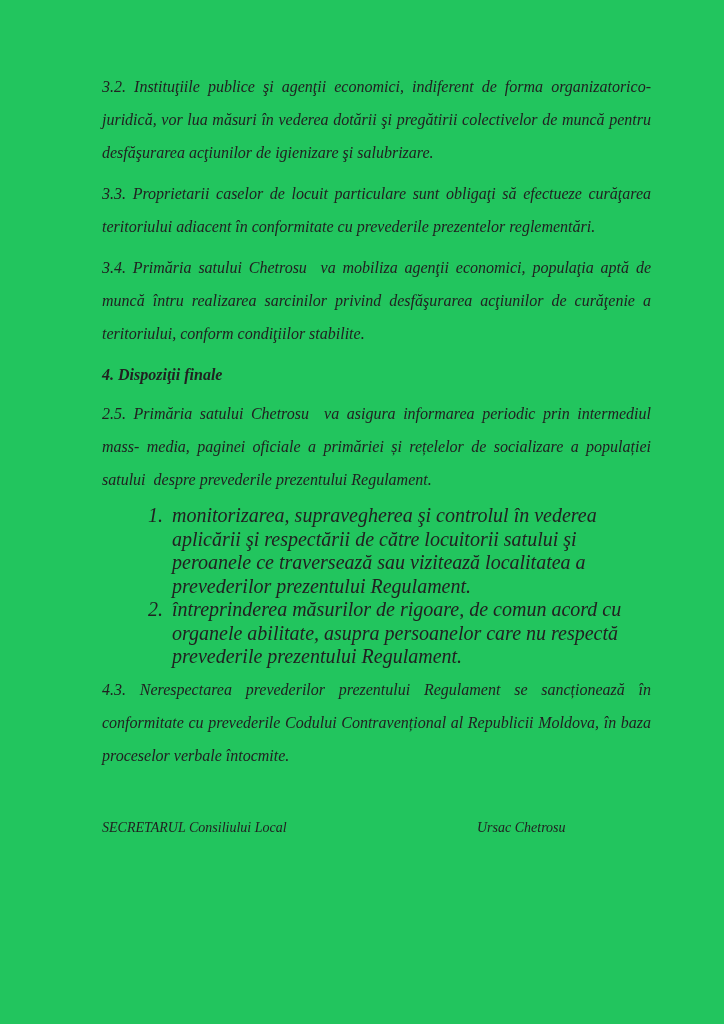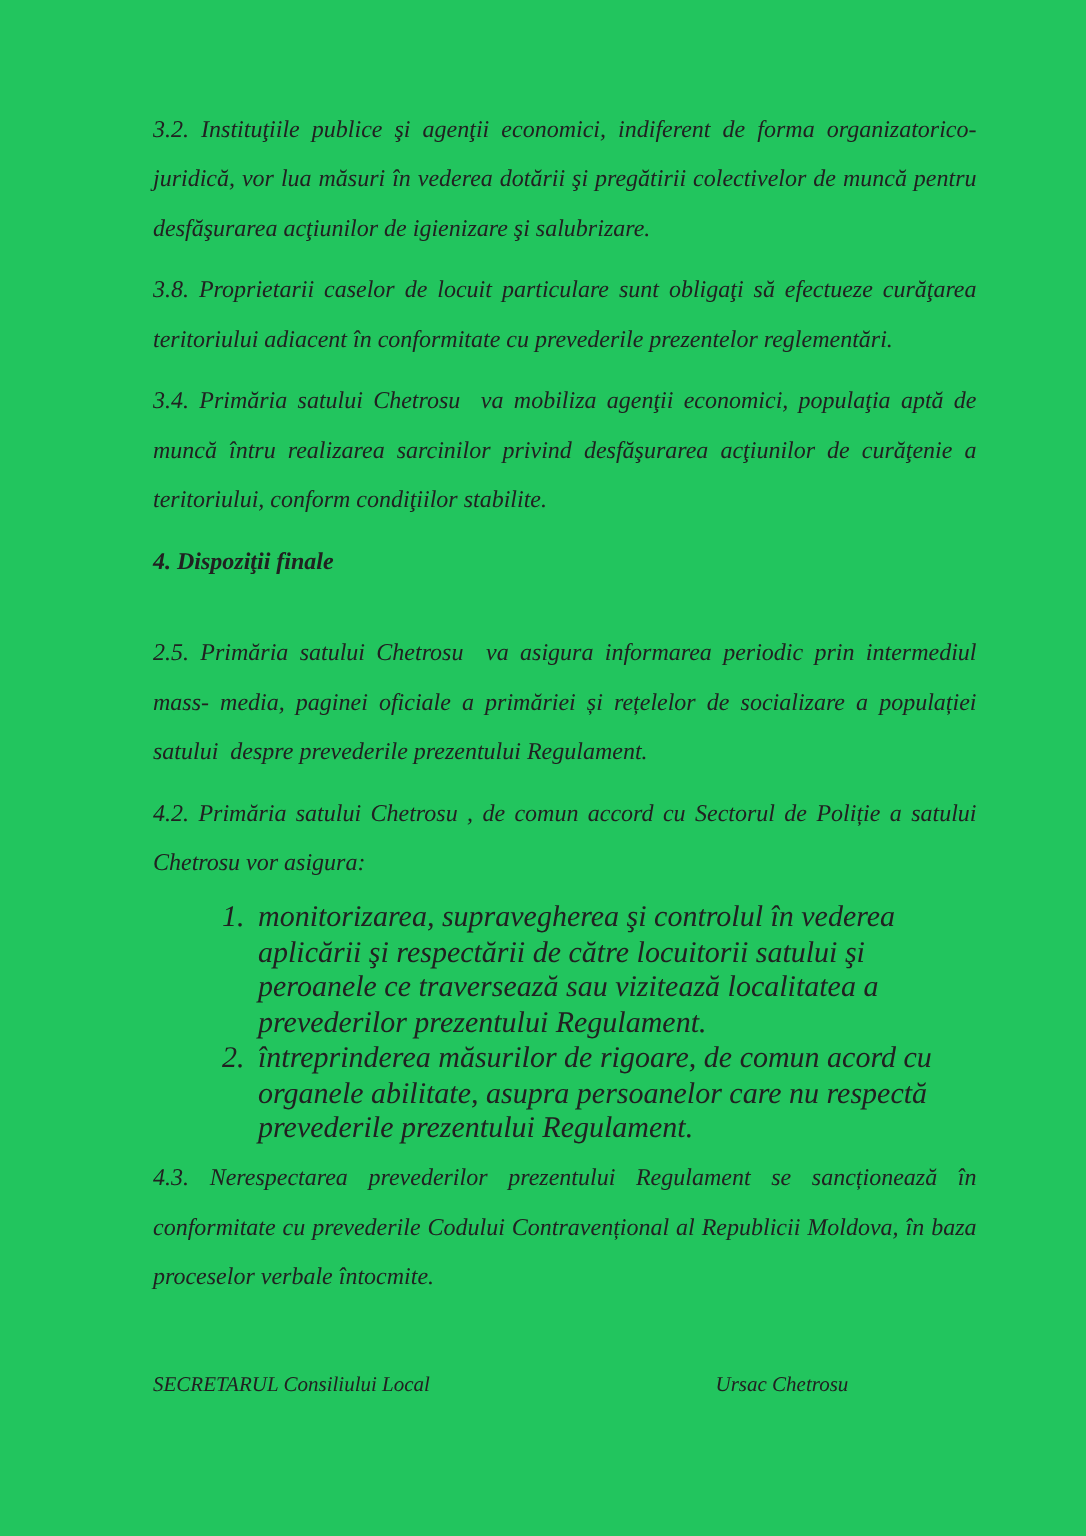--- a/index.html
+++ b/index.html
@@ -25,21 +25,21 @@
     width: 549px;
   }
   .para {
     margin: 0 0 8px 0;
     font-size: 16px;
     line-height: 33px;
     text-align: justify;
     white-space: pre-wrap;
   }
   .section-heading {
-    margin: 0 0 28px 0;
+    margin: 0 0 6px 0;
     font-size: 16px;
     line-height: 33px;
     font-weight: bold;
     white-space: pre-wrap;
   }
   ol.sublist {
     margin: 2px 0 4px 0;
     padding-left: 66px;
     font-size: 20px;
     line-height: 23.5px;
@@ -68,29 +68,28 @@
   }
 </style>
 </head>
 <body>
 
 <div class="page">
   <div class="content">
 
     <p class="para">3.2. Instituţiile publice şi agenţii economici, indiferent de forma organizatorico-juridică, vor lua măsuri în vederea dotării şi pregătirii colectivelor de muncă pentru desfăşurarea acţiunilor de igienizare şi salubrizare.</p>
 
-    <p class="para">3.8. Proprietarii caselor de locuit particulare sunt obligaţi să efectueze curăţarea teritoriului adiacent în conformitate cu prevederile prezentelor reglementări.</p>
+    <p class="para">3.3. Proprietarii caselor de locuit particulare sunt obligaţi să efectueze curăţarea teritoriului adiacent în conformitate cu prevederile prezentelor reglementări.</p>
 
     <p class="para">3.4. Primăria satului Chetrosu  va mobiliza agenţii economici, populaţia aptă de muncă întru realizarea sarcinilor privind desfăşurarea acţiunilor de curăţenie a teritoriului, conform condiţiilor stabilite.</p>
 
     <p class="section-heading">4. Dispoziţii finale</p>
 
     <p class="para">2.5. Primăria satului Chetrosu  va asigura informarea periodic prin intermediul mass- media, paginei oficiale a primăriei și rețelelor de socializare a populației satului  despre prevederile prezentului Regulament.</p>
 
-    <p class="para">4.2. Primăria satului Chetrosu , de comun accord cu Sectorul de Poliție a satului Chetrosu vor asigura:</p>
 
     <ol class="sublist">
       <li>monitorizarea, supravegherea şi controlul în vederea aplicării şi respectării de către locuitorii satului şi peroanele ce traversează sau vizitează localitatea a prevederilor prezentului Regulament.</li>
       <li>întreprinderea măsurilor de rigoare, de comun acord cu organele abilitate, asupra persoanelor care nu respectă prevederile prezentului Regulament.</li>
     </ol>
 
     <p class="para para-after-list">4.3. Nerespectarea prevederilor prezentului Regulament se sancționează în conformitate cu prevederile Codului Contravențional al Republicii Moldova, în baza proceselor verbale întocmite.</p>
 
     <div class="signature-row">
       <span class="signature-left">SECRETARUL Consiliului Local</span>

